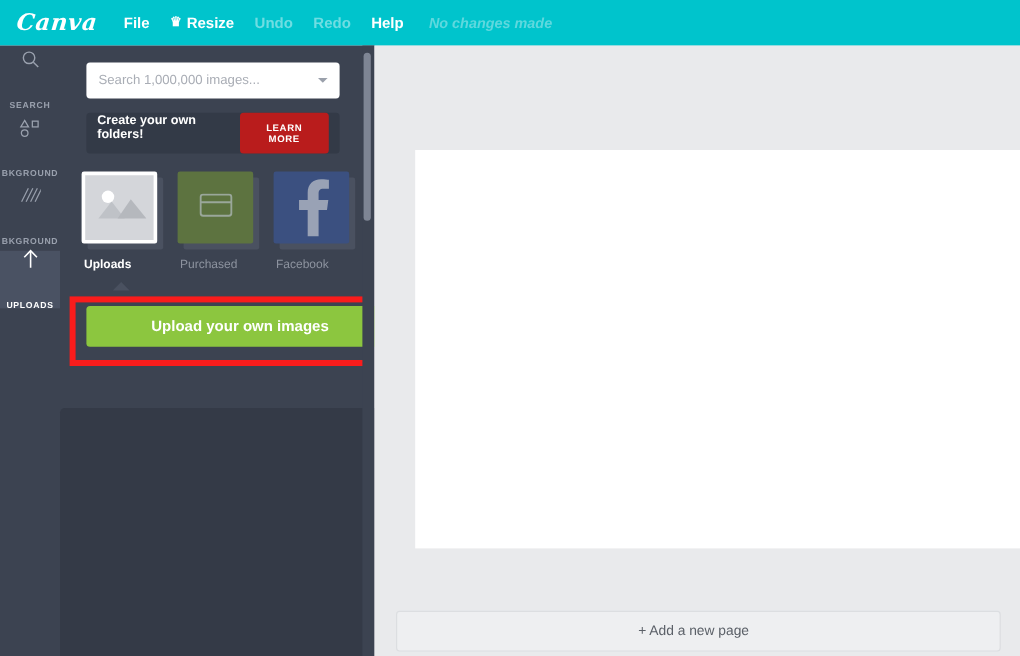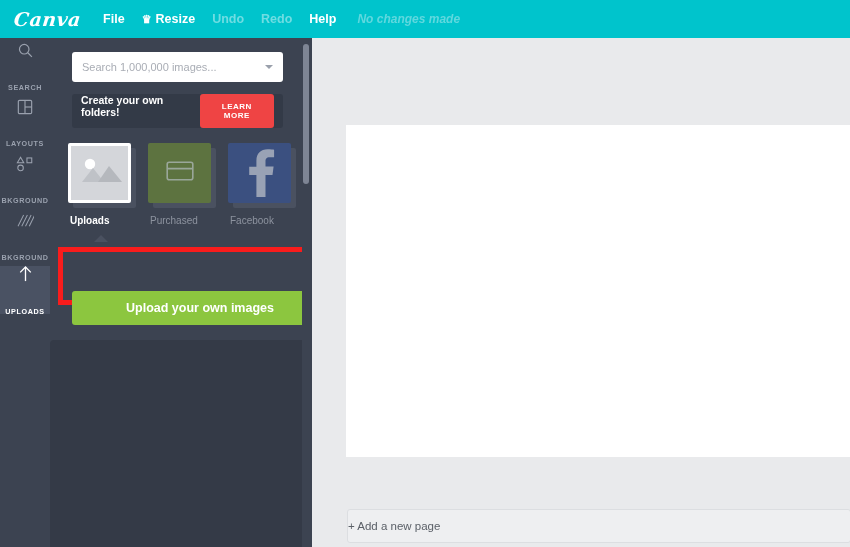--- a/index.html
+++ b/index.html
@@ -87,21 +87,21 @@
     position: absolute; left: 22px; top: 56px;
     width: 211px; height: 34px;
     background: #333a47; border-radius: 3px;
     display: flex; justify-content: space-between;
     padding: 0 9px;
   }
   .folders-banner .txt {
     font-size: 10.5px; color: #ffffff; font-weight: bold;
   }
   .learn-btn {
-    background: #ef4444; color: #ffffff;
+    background: #b91c1c; color: #ffffff;
     font-size: 8px; font-weight: bold; letter-spacing: 0.5px;
     padding: 5px 9px; border-radius: 3px;
     border: none;
   }
 
   
   .folders { position: absolute; left: 18px; top: 105px; display: flex; gap: 12px; }
   .folder { width: 68px; }
   .tile-wrap { position: relative; width: 68px; height: 65px; }
   .tile-shadow {
@@ -136,21 +136,21 @@
   .red-box {
     position: absolute; left: 8px; top: 209px;
     width: 251px; height: 58px;
     border: 5px solid #f91c1c;
   }
   .upload-btn {
     position: absolute; left: 22px; top: 217px;
     width: 256px; height: 34px;
     background: #8cc63f; border: none; border-radius: 3px;
     color: #ffffff; font-size: 12.5px; font-weight: bold;
-    display: flex; align-items: center; justify-content: center; margin-top: 36px;
+    display: flex; align-items: center; justify-content: center;
   }
 
   
   .scroll-track {
     position: absolute; left: 252px; top: 0; width: 10px; height: 509px;
     background: #3c4351;
   }
   .scroll-thumb {
     position: absolute; left: 253px; top: 6px;
     width: 6px; height: 140px;
@@ -162,24 +162,24 @@
     position: absolute; left: 312px; top: 38px;
     width: 538px; height: 509px;
     background: #e9eaec;
   }
   .canvas-page {
     position: absolute; left: 34px; top: 87px;
     width: 520px; height: 332px;
     background: #ffffff;
   }
   .addpage-bar {
-    position: absolute; left: 35px; top: 471px;
+    position: absolute; left: 18px; top: 471px;
     width: 504px; height: 34px;
     background: #eeeff1; border: 1px solid #dcdee1; border-radius: 3px;
-    display: flex; align-items: center; justify-content: flex-start;
+    display: flex; align-items: center; justify-content: center;
     padding-right: 8px;
   }
   .addpage-bar .lbl { font-size: 11.5px; color: #5b6068; }
 </style>
 </head>
 <body>
 
 <div id="app">
 
   <div class="topbar">
@@ -214,30 +214,20 @@
     <div class="rail-item">
       <span class="rail-ico">
         <svg width="17" height="17" viewBox="0 0 20 20" fill="none" stroke="currentColor" stroke-width="1.4">
           <circle cx="8.5" cy="8.5" r="5.6"></circle>
             <line x1="12.7" y1="12.7" x2="17.5" y2="17.5"></line>
         </svg>
       </span>
       <span class="rail-label">SEARCH</span>
     </div>
 
-    <div class="rail-item">
-      <span class="rail-ico">
-        <svg width="16" height="16" viewBox="0 0 18 18" fill="none" stroke="currentColor" stroke-width="1.3">
-          <rect x="1.5" y="1.5" width="15" height="15" rx="1.4"></rect>
-          <line x1="9" y1="1.5" x2="9" y2="16.5"></line>
-            <line x1="9" y1="9" x2="16.5" y2="9"></line>
-        </svg>
-      </span>
-      <span class="rail-label">LAYOUTS</span>
-    </div>
 
     <div class="rail-item">
       <span class="rail-ico">
         <svg width="18" height="16" viewBox="0 0 20 18" fill="none" stroke="currentColor" stroke-width="1.2">
           <polygon points="5,1.5 8.6,7.6 1.4,7.6"></polygon>
           <rect x="12.2" y="2.2" width="5.4" height="5.4"></rect>
           <circle cx="5" cy="13.4" r="3.1"></circle>
         </svg>
       </span>
       <span class="rail-label">BKGROUND</span>

